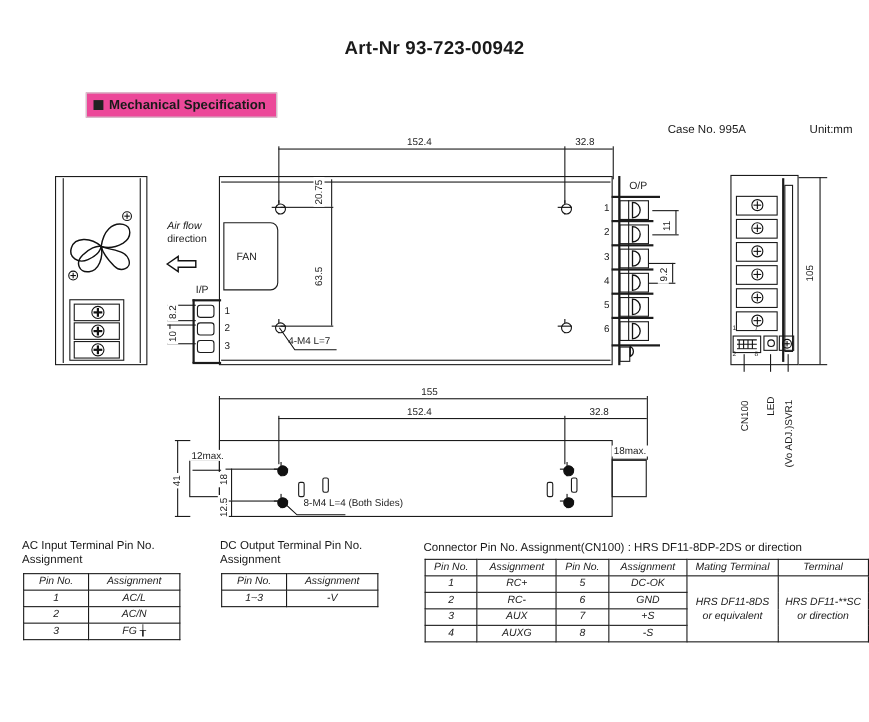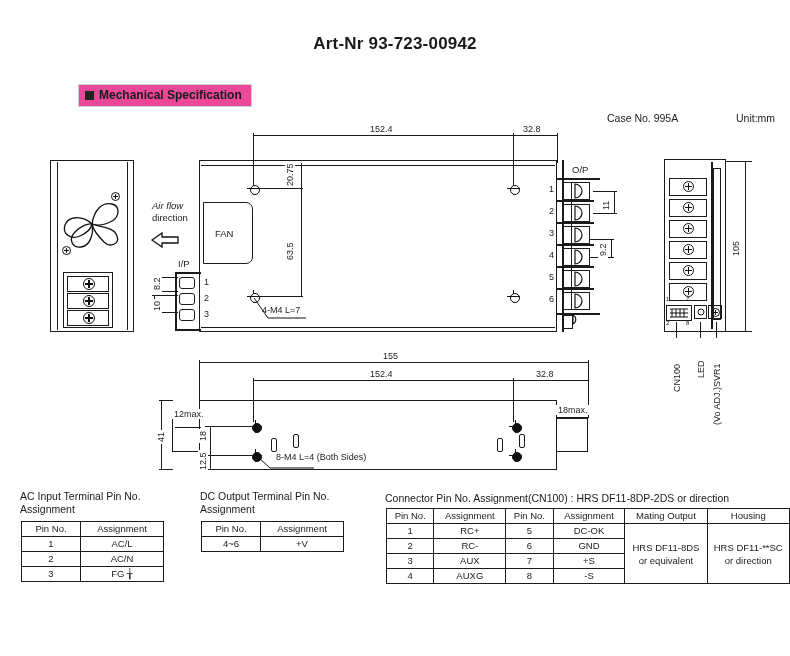--- a/index.html
+++ b/index.html
@@ -50,21 +50,21 @@
   .tscrew{position:absolute;border:1.4px solid #111;border-radius:50%;box-sizing:border-box;}
   .tscrew:before,.tscrew:after{content:"";position:absolute;background:#111;}
   .tscrew:before{left:50%;top:1px;bottom:1px;width:1.3px;margin-left:-.65px;}
   .tscrew:after{top:50%;left:1px;right:1px;height:1.3px;margin-top:-.65px;}
 
   
   .tbl-title{position:absolute;font-size:10.5px;line-height:13px;white-space:pre-line;}
   table.dt{position:absolute;border-collapse:collapse;font-size:9.5px;background:#fff;}
   table.dt td,table.dt th{
     border:1px solid #1b1b1b;text-align:center;font-weight:normal;
-    padding:1px 3px;line-height:12px;color:#1b1b1b;
+    padding:1px 3px;line-height:12px;color:#1b1b1b;font-style:italic;
   }
   table.dt th{font-weight:normal;}
 </style>
 </head>
 <body>
 
 <div class="abs" id="art-nr">Art-Nr 93-723-00942</div>
 
 <div class="abs" id="mech-spec">
   <span class="sq"></span><span>Mechanical Specification</span>
@@ -357,36 +357,36 @@
 
 <div class="tbl-title" style="left:200px;top:490px;">DC Output Terminal Pin No.
 Assignment</div>
 <table class="dt" style="left:201px;top:521px;">
   <tbody>
       <tr>
     <th style="width:52px;">Pin No.</th>
     <th style="width:76px;">Assignment</th>
   </tr>
   <tr>
-    <td>4~6</td>
-    <td>+V</td>
+    <td>1~3</td>
+    <td>-V</td>
   </tr>
 </tbody>
   </table>
 
 <div class="tbl-title" style="left:385px;top:492px;">Connector Pin No. Assignment(CN100) : HRS DF11-8DP-2DS or direction</div>
 <table class="dt" style="left:386px;top:508px;">
   <tbody>
       <tr>
     <th style="width:46px;">Pin No.</th>
     <th style="width:68px;">Assignment</th>
     <th style="width:46px;">Pin No.</th>
     <th style="width:68px;">Assignment</th>
-    <th style="width:82px;">Mating Output</th>
-    <th style="width:84px;">Housing</th>
+    <th style="width:82px;">Mating Terminal</th>
+    <th style="width:84px;">Terminal</th>
   </tr>
   <tr>
     <td>1</td>
     <td>RC+</td>
     <td>5</td>
     <td>DC-OK</td>
     <td rowspan="4" style="white-space:pre-line;line-height:13px;">HRS DF11-8DS
 or equivalent</td>
     <td rowspan="4" style="white-space:pre-line;line-height:13px;">HRS DF11-**SC
 or direction</td>

